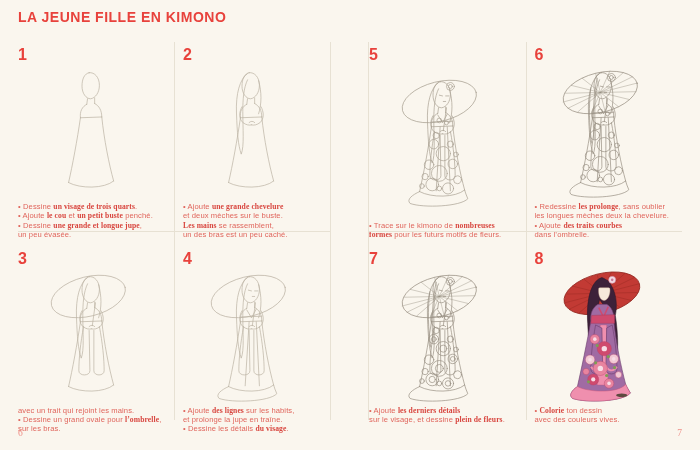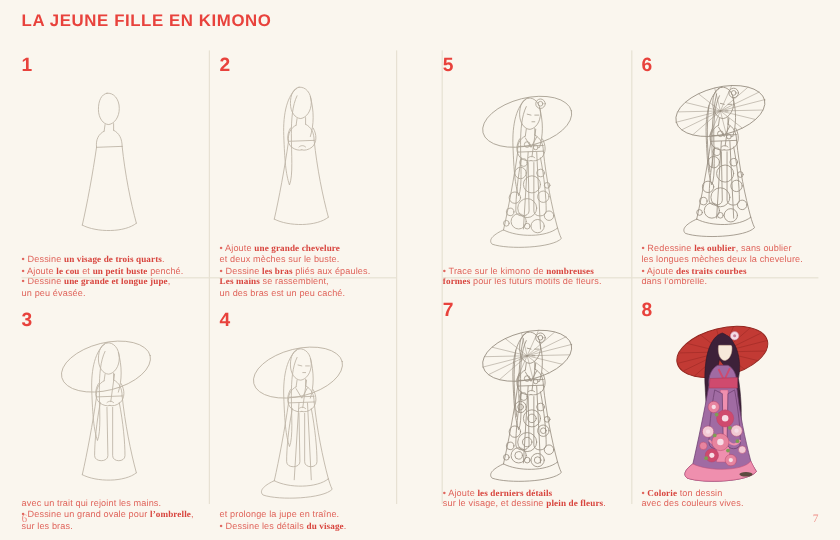--- a/index.html
+++ b/index.html
@@ -89,21 +89,20 @@
               <path d="M68,51 C62,54 59,60 60,68 M78,50 C84,53 87,59 87,67 M60,68 L87,67"></path>
               <path d="M60,68 C56,96 50,128 45,150 M87,67 C90,96 96,126 102,148 M45,150 C60,158 90,158 102,148"></path>
               <path d="M69,12 C59,19 54,38 55,62 C56,88 57,102 61,114 C65,104 63,82 63,60 C63,45 64,30 69,20 M83,21 C87,36 87,50 83,63"></path>
               <path d="M62,54 C58,61 58,69 63,74 C67,77 71,78 74,77 M86,54 C90,61 90,69 85,74 C81,77 77,78 74,77 M71,74 C73,72 76,72 78,74"></path>
             </g>
           </svg>
         </div>
       <div class="step-text">
           <div>• Ajoute <b>une grande chevelure</b></div>
           <div>et deux mèches sur le buste.</div>
-          <div>• Dessine <b>les bras</b> pliés aux épaules.</div>
           <div><b>Les mains</b> se rassemblent,</div>
           <div>un des bras est un peu caché.</div>
         </div>
     </div>
     <div class="cell">
       <div class="step-num">3</div>
       <div class="drawing">
           <svg viewBox="0 0 150 172" preserveAspectRatio="xMidYMid meet">
             <g fill="none" stroke="#bcb3a4" stroke-width="0.9" stroke-linecap="round" stroke-linejoin="round">
               <ellipse cx="70" cy="36" rx="48" ry="25" transform="rotate(-14 70 36)"></ellipse>
@@ -138,20 +137,21 @@
               <path d="M69,12 C59,19 54,38 55,62 C56,88 57,102 61,114 C65,104 63,82 63,60 C63,45 64,30 69,20 M83,21 C87,36 87,50 83,63"></path>
               <path d="M62,54 C58,61 58,69 63,74 C67,77 71,78 74,77 M86,54 C90,61 90,69 85,74 C81,77 77,78 74,77 M71,74 C73,72 76,72 78,74"></path>
               <path d="M64,74 C60,95 58,115 58,130 C58,137 72,137 72,130 L71,79 M84,74 C88,95 90,115 90,130 C90,137 77,137 77,130 L77,79"></path>
               <path d="M45,150 C36,154 28,160 33,165 C50,171 97,169 106,159 C104,155 103,151 102,148"></path>
               <path d="M70,28 L74,29 M78,29 L82,29 M75,36 L78,36"></path>
               <path d="M68,53 L74,63 L80,52 M61,62 L87,61 M71,68 L66,149 M80,68 L84,149"></path>
             </g>
           </svg>
         </div>
       <div class="step-text">
+          <div>• Ajoute <b>des lignes</b> sur les habits,</div>
           <div>et prolonge la jupe en traîne.</div>
           <div>• Dessine les détails <b>du visage</b>.</div>
         </div>
     </div>
   </div>
 
   <div class="page right">
     <div class="cell">
       <div class="step-num">5</div>
       <div class="drawing">
@@ -246,21 +246,21 @@
                 <line x1="70" y1="36" x2="64" y2="12"></line>
                 <line x1="70" y1="36" x2="82" y2="9"></line>
                 <line x1="70" y1="36" x2="99" y2="11"></line>
                 <line x1="70" y1="36" x2="111" y2="16"></line>
               </g>
               <path d="M58,30 C55,52 56,78 59,100 M66,18 C61,40 60,70 62,95"></path>
             </g>
           </svg>
         </div>
       <div class="step-text">
-          <div>• Redessine <b>les oublier</b>, sans oublier</div>
+          <div>• Redessine <b>les prolonge</b>, sans oublier</div>
           <div>les longues mèches deux la chevelure.</div>
           <div>• Ajoute <b>des traits courbes</b></div>
           <div>dans l’ombrelle.</div>
         </div>
     </div>
     <div class="cell">
       <div class="step-num">7</div>
       <div class="drawing">
           <svg viewBox="0 0 150 172" preserveAspectRatio="xMidYMid meet">
             <g fill="none" stroke="#9a9184" stroke-width="0.9" stroke-linecap="round" stroke-linejoin="round">

